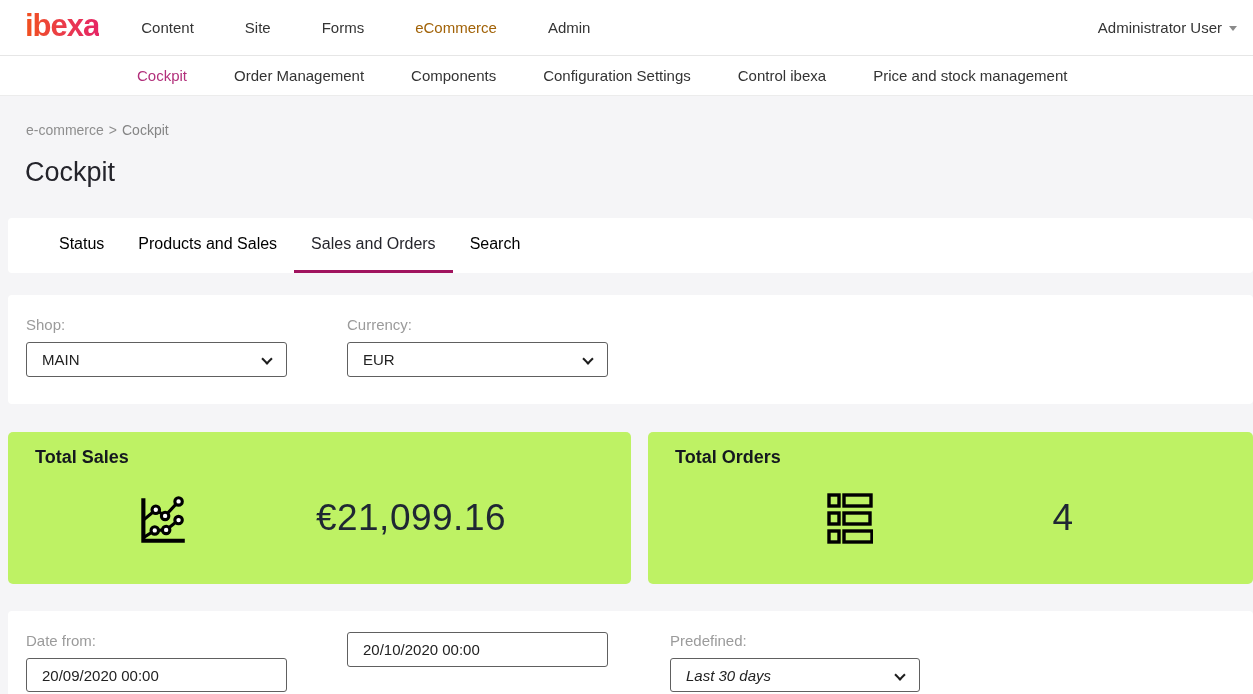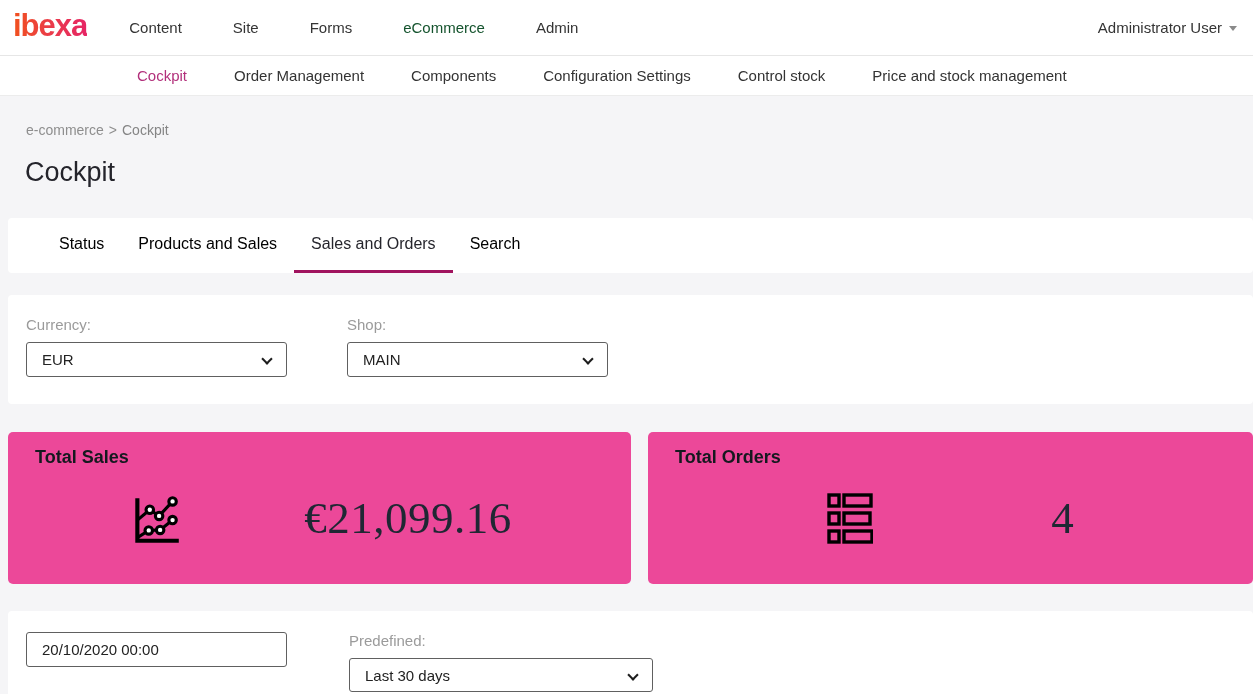--- a/index.html
+++ b/index.html
@@ -8,28 +8,28 @@
     font-family:"Liberation Sans", sans-serif;
     background:#f5f5f7;
     color:#333;
   }
   
   .topnav {
     height:56px; background:#fff; border-bottom:1px solid #e6e6e6;
     display:flex; align-items:center;
   }
   .logo {
-    margin-left:13px; font-size:31px; font-weight:bold; letter-spacing:-1px;
+    margin-left:25px; font-size:31px; font-weight:bold; letter-spacing:-1px;
     background:linear-gradient(90deg,#f1511e 0%,#ea3a4d 55%,#e62565 100%);
     -webkit-background-clip:text; background-clip:text; color:transparent;
     line-height:1; padding-bottom:4px; cursor:pointer;
   }
   .mainnav { margin-left:42px; display:flex; column-gap:51px; }
   .mainnav .nav-item { font-size:15px; color:#343434; cursor:pointer; }
-  .mainnav .nav-item.active { color:#14532d; }
+  .mainnav .nav-item.active { color:#a16207; }
   .usermenu { margin-left:auto; margin-right:16px; display:flex; align-items:center; gap:7px; cursor:pointer; }
   .usermenu span { font-size:15px; color:#343434; }
   .caret-down {
     width:0; height:0; border-left:4px solid transparent; border-right:4px solid transparent;
     border-top:5px solid #8a8a8a; margin-top:2px;
   }
   
   .subnav {
     height:40px; background:#fff; border-bottom:1px solid #ececec;
     display:flex; align-items:center; padding-left:137px; column-gap:47px;
@@ -63,31 +63,31 @@
     display:flex; align-items:center; padding:0 30px 0 15px; position:relative; cursor:pointer;
   }
   .text-input { padding:0 10px 0 15px; cursor:text; }
   .select-chevron {
     position:absolute; right:15px; top:12px; width:8px; height:8px;
     border-right:2px solid #1d1d1d; border-bottom:2px solid #1d1d1d;
     transform:rotate(45deg); pointer-events:none;
   }
   
   .cards-row { margin:28px 0 0 8px; display:flex; column-gap:17px; }
-  .card { background:#ec4899; border-radius:5px; height:152px; padding-top:15px; }
+  .card { background:#bef264; border-radius:5px; height:152px; padding-top:15px; }
   .card-sales { width:623px; }
   .card-orders { flex:1; }
   .card-title { font-size:18px; font-weight:700; color:#15191f; margin-left:27px; }
   .card-body { display:flex; justify-content:space-evenly; align-items:center; height:96px; margin-top:2px; }
-  .card-value { font-size:45px; color:#1f2733; letter-spacing:0.5px;font-family:Liberation Serif, serif; }
+  .card-value { font-size:37px; color:#1f2733; letter-spacing:0.5px; }
   .card-icon { display:flex; align-items:center; }
   
   .dates-panel { margin-top:27px; padding:21px 18px 40px 18px; display:flex; column-gap:60px; height:121px; }
   .field-predefined { margin-left:2px; }
-  .field-predefined .select-box { width:304px; }
+  .field-predefined .select-box { width:250px;font-style:italic; }
 </style>
 </head>
 <body>
 
 <header class="topnav">
   <div class="logo">ibexa</div>
   <nav class="mainnav">
     <div class="nav-item">Content</div>
     <div class="nav-item">Site</div>
     <div class="nav-item">Forms</div>
@@ -98,51 +98,51 @@
     <span>Administrator User</span>
     <i class="caret-down"></i>
   </div>
 </header>
 
 <nav class="subnav">
   <div class="subnav-item active">Cockpit</div>
   <div class="subnav-item">Order Management</div>
   <div class="subnav-item">Components</div>
   <div class="subnav-item">Configuration Settings</div>
-  <div class="subnav-item">Control stock</div>
+  <div class="subnav-item">Control ibexa</div>
   <div class="subnav-item">Price and stock management</div>
 </nav>
 
 <main class="content">
 
   <div class="breadcrumb">
     <span class="crumb">e-commerce</span><span class="sep">&gt;</span><span class="crumb current">Cockpit</span>
   </div>
 
   <h1 class="page-title">Cockpit</h1>
 
   <div class="panel tabs-panel">
     <div class="tab">Status</div>
     <div class="tab">Products and Sales</div>
     <div class="tab active">Sales and Orders</div>
     <div class="tab">Search</div>
   </div>
 
   <div class="panel filters-panel">
     <div class="field">
+      <span class="field-label">Shop:</span>
+      <div class="select-box">
+        <span>MAIN</span>
+        <i class="select-chevron"></i>
+      </div>
+    </div>
+    <div class="field">
       <span class="field-label">Currency:</span>
       <div class="select-box">
         <span>EUR</span>
-        <i class="select-chevron"></i>
-      </div>
-    </div>
-    <div class="field">
-      <span class="field-label">Shop:</span>
-      <div class="select-box">
-        <span>MAIN</span>
         <i class="select-chevron"></i>
       </div>
     </div>
   </div>
 
   <div class="cards-row">
 
     <section class="card card-sales">
       <div class="card-title">Total Sales</div>
       <div class="card-body">
@@ -177,20 +177,24 @@
           </svg>
         </span>
         <span class="card-value">4</span>
       </div>
     </section>
 
   </div>
 
   <div class="panel dates-panel">
     <div class="field">
+      <span class="field-label">Date from:</span>
+      <input class="text-input" type="text" value="20/09/2020 00:00" style="">
+    </div>
+    <div class="field">
       <input class="text-input" type="text" value="20/10/2020 00:00" style="">
     </div>
     <div class="field field-predefined">
       <span class="field-label">Predefined:</span>
       <div class="select-box">
         <span>Last 30 days</span>
         <i class="select-chevron"></i>
       </div>
     </div>
   </div>

